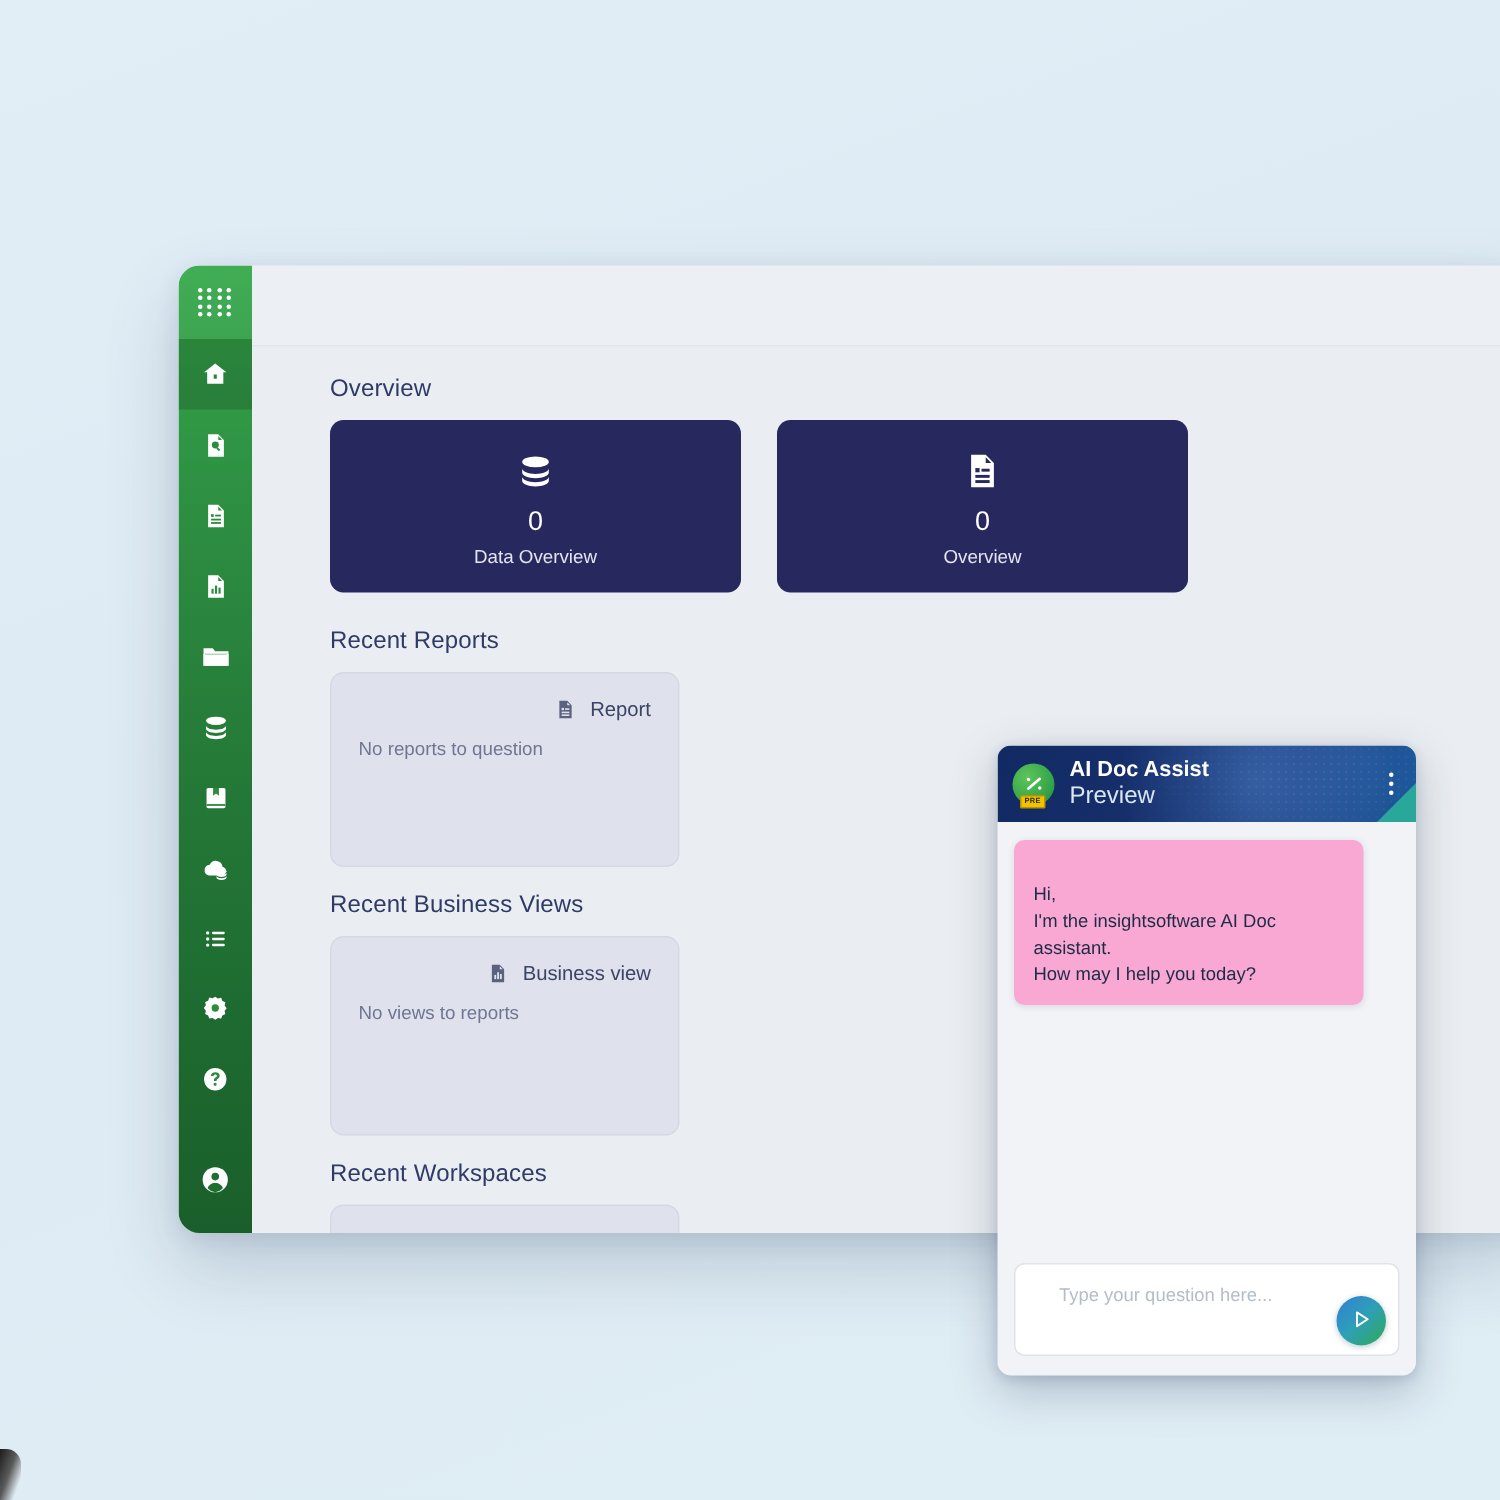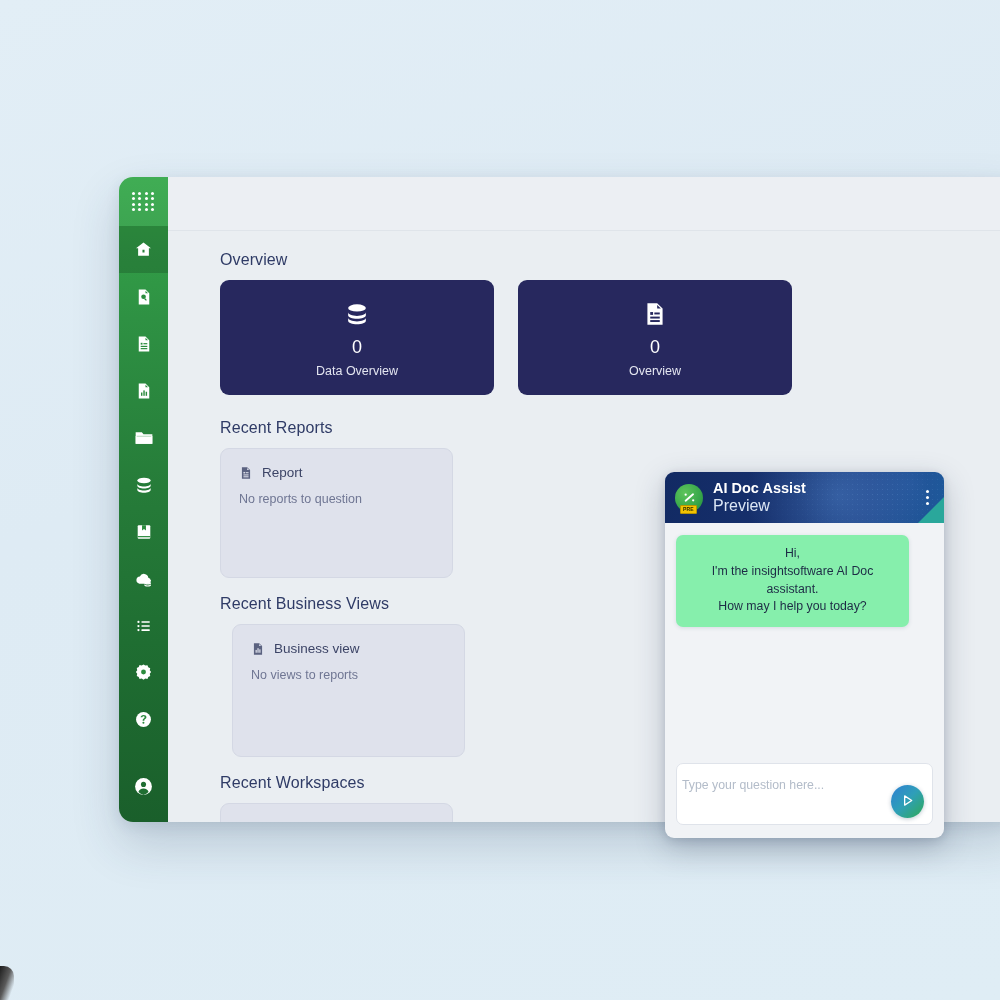--- a/index.html
+++ b/index.html
@@ -88,31 +88,31 @@
 
   
   .recent-block { margin-bottom: 17px; }
   .recent-panel {
     width: 233px; min-height: 130px;
     background: #dfe2ec;
     border: 1px solid #d4d8e4;
     border-radius: 9px;
     padding: 16px 18px;
   }
-  .recent-panel.tall { min-height: 133px; margin-left: 12px; }
-  .panel-head { display: flex; align-items: center; gap: 9px; margin-bottom: 12px; }
+  .recent-panel.tall { min-height: 133px; }
+  .panel-head { display: flex; align-items: center; gap: 9px; margin-bottom: 12px; justify-content: flex-end; }
   .panel-head-label { font-size: 13.5px; color: #3c4466; }
   .panel-empty { font-size: 12.5px; color: #6f7693; }
   .panel-icon { color: #5b6280; display:flex; }
 
   
   #chat-widget {
     position: absolute;
-    left: 665px; top: 472px;
-    width: 279px; height: 366px;
+    left: 665px; top: 497px;
+    width: 279px; height: 420px;
     background: #f1f3f6;
     border-radius: 9px;
     box-shadow: 0 10px 30px rgba(30,45,75,0.26), 0 2px 8px rgba(30,45,75,0.14);
     overflow: hidden;
     display: flex; flex-direction: column;
   }
   #chat-header {
     height: 51px; flex: 0 0 51px;
     position: relative; overflow: hidden;
     background:
@@ -153,37 +153,36 @@
   #chat-title { font-size: 14.5px; font-weight: bold; color: #ffffff; line-height: 1.15; }
   #chat-subtitle { font-size: 16px; color: #dbe6f5; margin-top: 1px; }
   #chat-menu-btn {
     margin-left: auto; position: relative; z-index: 3;
     display: flex; flex-direction: column; gap: 3px; padding: 4px 5px;
   }
   #chat-menu-btn i { width: 3px; height: 3px; background: #fff; border-radius: 50%; display: block; }
 
   #chat-body { flex: 1 1 auto; padding: 12px 11px; overflow: hidden; }
   #chat-bubble {
-    background: #86efac;
+    background: #f9a8d4;
     border-radius: 7px;
-    padding: 10px 13px 11px 13px;
+    padding: 28px 13px 11px 13px;
     box-shadow: 0 1px 4px rgba(40,60,90,0.13);
     font-size: 12.3px; line-height: 1.45; color: #1d2b45;
     max-width: 233px;
     white-space: pre-line;
-    text-align: center;
   }
   #chat-footer { padding: 0 11px 13px 11px; flex: 0 0 auto; }
   #chat-input-box {
     position: relative;
     background: #ffffff;
     border: 1px solid #dfe3ea;
     border-radius: 7px;
     height: 62px;
-    padding: 11px 5px;
+    padding: 11px 29px;
   }
   #chat-input {
     border: 0; outline: 0; background: transparent;
     font-family: "Liberation Sans", sans-serif;
     font-size: 12.3px; color: #2b3753; width: 160px;
   }
   #chat-input::placeholder { color: #b3bcc9; }
   #chat-send-btn {
     position: absolute; right: 8px; bottom: 6px;
     width: 33px; height: 33px; border-radius: 50%;

